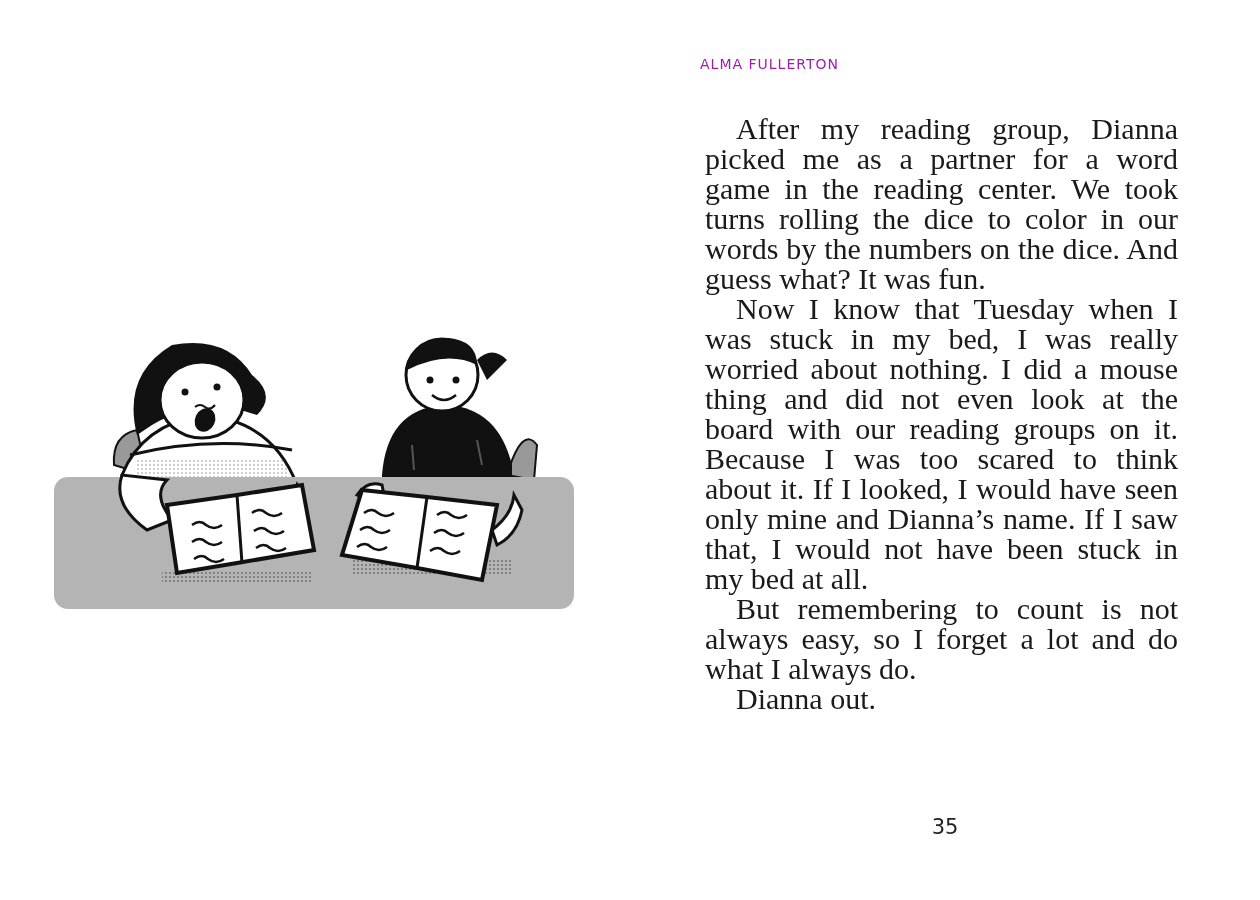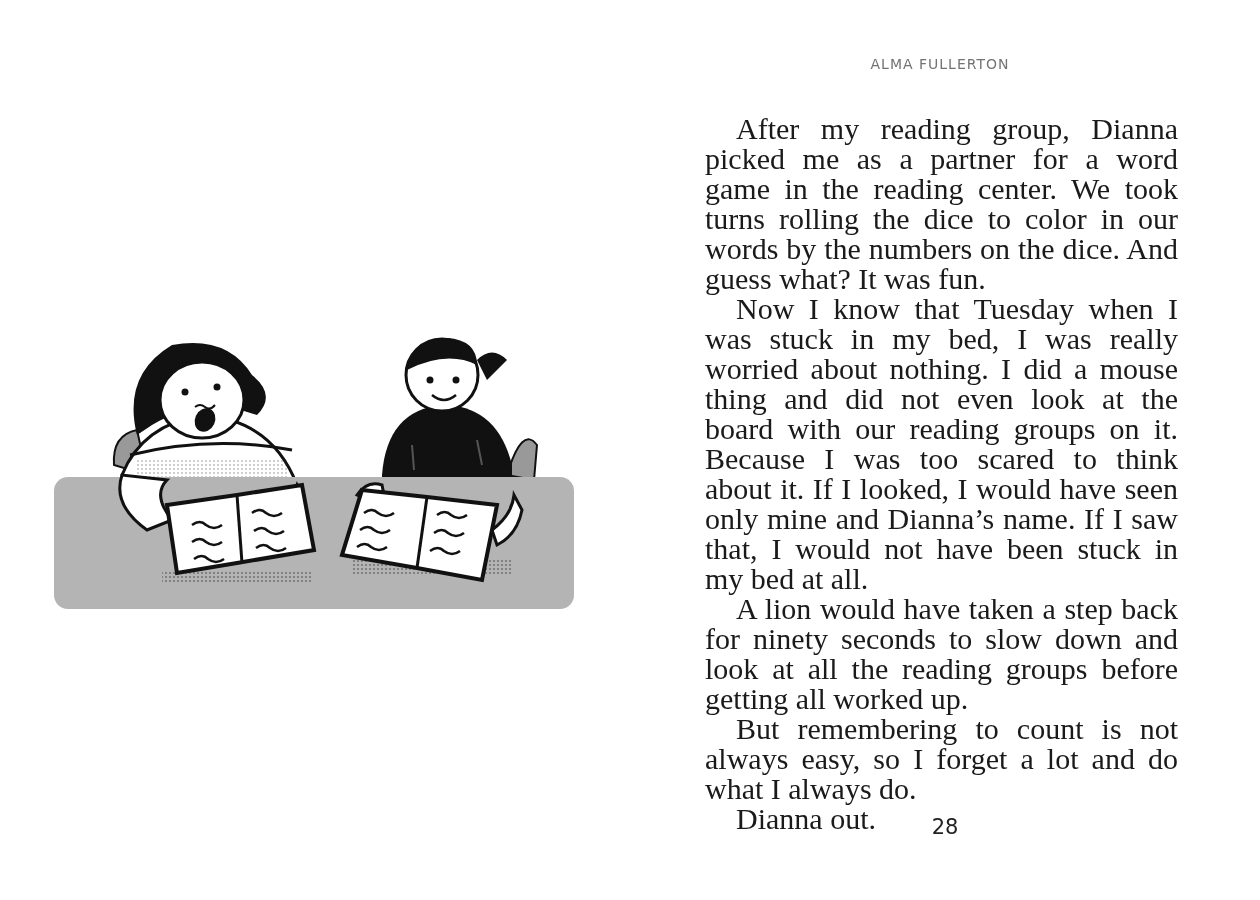--- a/index.html
+++ b/index.html
@@ -1,19 +1,19 @@
 <!DOCTYPE html>
 <html><head>
 <meta charset="utf-8">
 <style>
   html, body { margin: 0; padding: 0; background: #ffffff; }
   body { width: 1260px; height: 900px; position: relative; overflow: hidden; font-family: "Liberation Serif", serif; color: #1a1a1a; }
   .spread { position: absolute; inset: 0; }
   .illustration { position: absolute; left: 52px; top: 335px; width: 526px; height: 278px; }
-  .running-head { position: absolute; left: 700px; width: 480px; top: 56px; text-align: center; font-family: "DejaVu Sans", sans-serif; font-size: 14px; letter-spacing: 1px; color: #737373; }
+  .running-head { position: absolute; left: 700px; width: 480px; top: 56px; font-family: "DejaVu Sans", sans-serif; font-size: 14px; letter-spacing: 1px; color: #a21caf; }
   .body-text { position: absolute; left: 705px; top: 114px; width: 473px; font-size: 30px; line-height: 30px; text-align: justify; }
   .body-text p { margin: 0; text-indent: 31px; }
   .folio { position: absolute; left: 900px; width: 90px; top: 815px; text-align: center; font-family: "DejaVu Sans", sans-serif; font-size: 21px; color: #222; }
 </style>
 </head>
 <body>
 
 <div class="spread">
 
   <div class="illustration">
@@ -67,19 +67,18 @@
       <path d="M375 162 L365 233" stroke="#111" stroke-width="3"></path>
       <path d="M312 178 q8 -6 14 0 q8 6 16 0 M308 195 q8 -6 14 0 q8 6 16 0 M305 212 q8 -6 14 0 q8 6 16 0 M385 180 q8 -6 14 0 q8 6 16 0 M382 198 q8 -6 14 0 q8 6 16 0 M378 216 q8 -6 14 0 q8 6 16 0" fill="none" stroke="#111" stroke-width="2.5"></path>
     </svg>
   </div>
 
   <div class="running-head">ALMA FULLERTON</div>
 
   <div class="body-text">
     <p>After my reading group, Dianna picked me as a partner for a word game in the reading center. We took turns rolling the dice to color in our words by the numbers on the dice. And guess what? It was fun.</p>
     <p>Now I know that Tuesday when I was stuck in my bed, I was really worried about nothing. I did a mouse thing and did not even look at the board with our reading groups on it. Because I was too scared to think about it. If I looked, I would have seen only mine and Dianna’s name. If I saw that, I would not have been stuck in my bed at all.</p>
-    <p>A lion would have taken a step back for ninety seconds to slow down and look at all the reading groups before getting all worked up.</p>
     <p>But remembering to count is not always easy, so I forget a lot and do what I always do.</p>
     <p>Dianna out.</p>
   </div>
 
-  <div class="folio">28</div>
+  <div class="folio">35</div>
 </div>
 
 </body></html>

